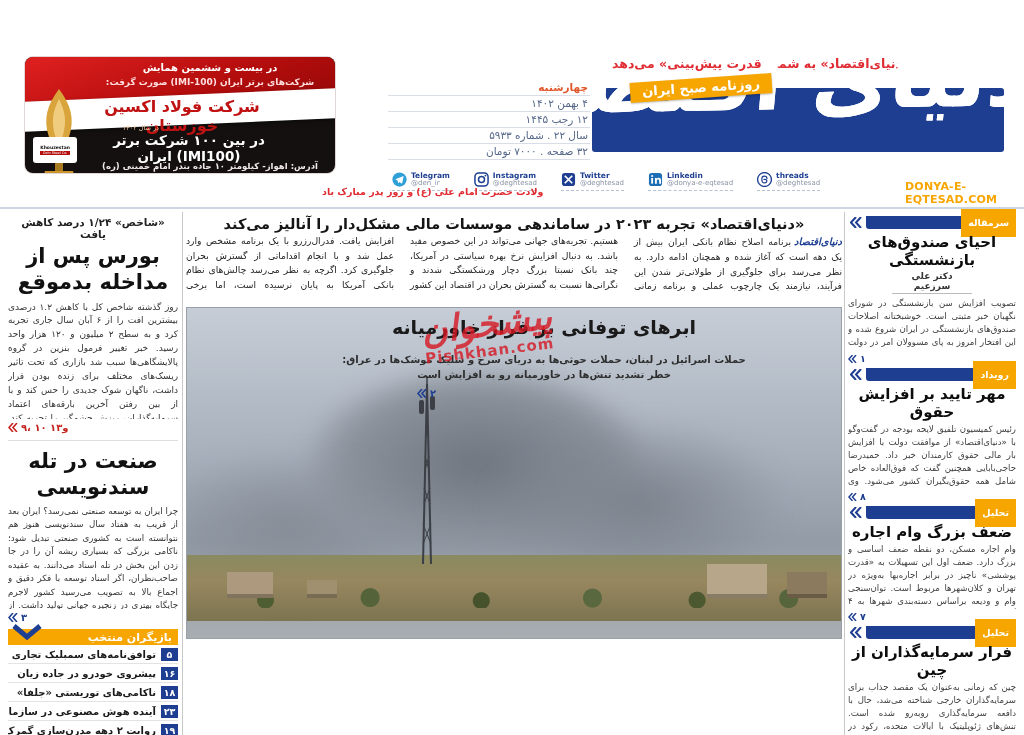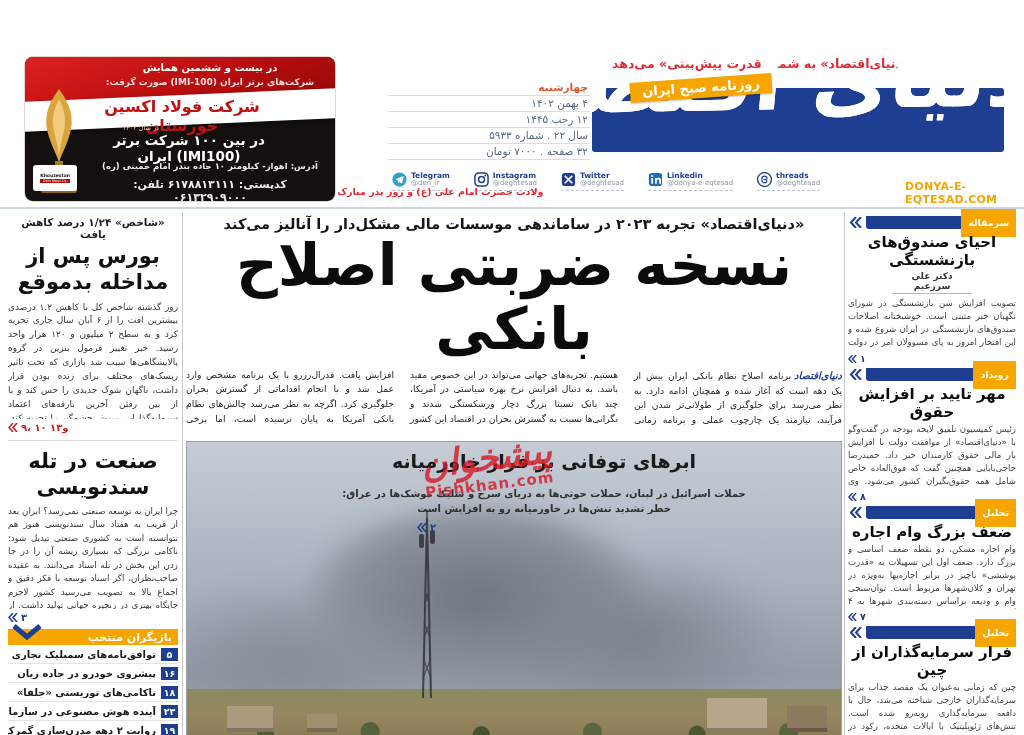--- a/index.html
+++ b/index.html
@@ -19,21 +19,21 @@
   .soc { display:flex; direction:ltr; gap:4px; align-items:center; border-bottom:1px dashed #b9c2d4; padding-bottom:2px; }
   .soc .ic { width:15px; height:15px; flex:0 0 auto; }
   .soc .t { line-height:1.1; }
   .soc .n { font-size:7.5px; font-weight:bold; color:#1d3e91; }
   .soc .h { font-size:7px; color:#8b94a6; }
   .site { position:absolute; left:905px; top:180px; direction:ltr; color:#f7a600; font-weight:bold; font-size:11px; letter-spacing:.2px; }
   .occasion { position:absolute; left:322px; top:186px; font-size:9.5px; color:#e02b33; font-weight:bold; }
   .hr-top { position:absolute; top:207px; left:0; width:1024px; height:2px; background:#ccd6e2; }
 
   
-  .ad { position:absolute; left:25px; top:57px; width:310px; height:144px; border-radius:8px; overflow:hidden; background:#141010; box-shadow:0 0 0 1px #e0d6d6; }
+  .ad { position:absolute; left:25px; top:57px; width:310px; height:116px; border-radius:8px; overflow:hidden; background:#141010; box-shadow:0 0 0 1px #e0d6d6; }
   .ad .red { position:absolute; top:0; left:0; right:0; height:58px; background:linear-gradient(160deg,#e02020 0%,#b40d0d 55%,#8f0606 100%); }
   .ad .t1 { position:absolute; top:5px; right:10px; left:70px; text-align:center; color:#fff; font-size:10px; font-weight:bold; }
   .ad .t2 { position:absolute; top:20px; right:10px; left:70px; text-align:center; color:#ffdede; font-size:9px; font-weight:bold; }
   .ad .white { position:absolute; top:38px; left:0; right:0; height:30px; background:#fff; transform:skewY(-2.5deg); box-shadow:0 2px 4px rgba(0,0,0,.4); }
   .ad .company { position:absolute; top:40px; right:56px; left:60px; text-align:center; color:#c01212; font-size:16px; font-weight:bold; }
   .ad .yearnote { position:absolute; top:67px; right:176px; color:#f3c9a0; font-size:6.5px; }
   .ad .achv { position:absolute; top:75px; right:44px; left:62px; text-align:center; color:#fff; font-size:13.5px; font-weight:bold; }
   .ad .addr { position:absolute; top:104px; right:10px; left:70px; text-align:center; color:#f2e9e9; font-size:8.5px; font-weight:bold; }
   .ad .contact { position:absolute; top:121px; right:10px; left:70px; text-align:center; color:#f2e9e9; font-size:11px; font-weight:bold; }
   .ad .trophy { position:absolute; left:8px; top:28px; width:52px; height:112px; }
@@ -259,21 +259,20 @@
       </div>
     <div class="pick">
         <span class="pn">۱۹</span>
         <span class="ptx">روایت ۲ دهه مدرن‌سازی گمرک</span>
       </div>
 
   </div>
 
   <div class="center">
     <div class="lead-kicker">«دنیای‌اقتصاد» تجربه ۲۰۲۳ در ساماندهی موسسات مالی مشکل‌دار را آنالیز می‌کند</div>
-    <div class="lead-head">نسخه ضربتی اصلاح بانکی</div>
     <div class="lead-body">
       <span class="stamp">دنیای‌اقتصاد</span><span>برنامه اصلاح نظام بانکی ایران بیش از یک دهه است که آغاز شده و همچنان ادامه دارد. به نظر می‌رسد برای جلوگیری از طولانی‌تر شدن این فرآیند، نیازمند یک چارچوب عملی و برنامه زمانی هستیم. تجربه‌های جهانی می‌تواند در این خصوص مفید باشد. به دنبال افزایش نرخ بهره سیاستی در آمریکا، چند بانک نسبتا بزرگ دچار ورشکستگی شدند و نگرانی‌ها نسبت به گسترش بحران در اقتصاد این کشور افزایش یافت. فدرال‌رزرو با یک برنامه مشخص وارد عمل شد و با انجام اقداماتی از گسترش بحران جلوگیری کرد. اگرچه به نظر می‌رسد چالش‌های نظام بانکی آمریکا به پایان نرسیده است، اما برخی کارشناسان معتقدند فدرال‌رزرو موفق شده است بحران را از نظام بانکی دور کند. این سیاست می‌تواند به‌عنوان تجربه‌ای مناسب مورد توجه سیاستگذاران سایر کشورها قرار بگیرد. تامین منابع نقدی در ازای اصلاحات موثر، داشتن یک برنامه عملیاتی و زمانی مشخص و ضربتی بودن آن باعث شد که این اصلاحات اثرگذار شود.</span>
       
     </div>
 
     <div class="photo">
       <div class="smoke s1"></div>
       <div class="smoke s2"></div>
       <div class="smoke s3"></div>
       <div class="village"></div>

